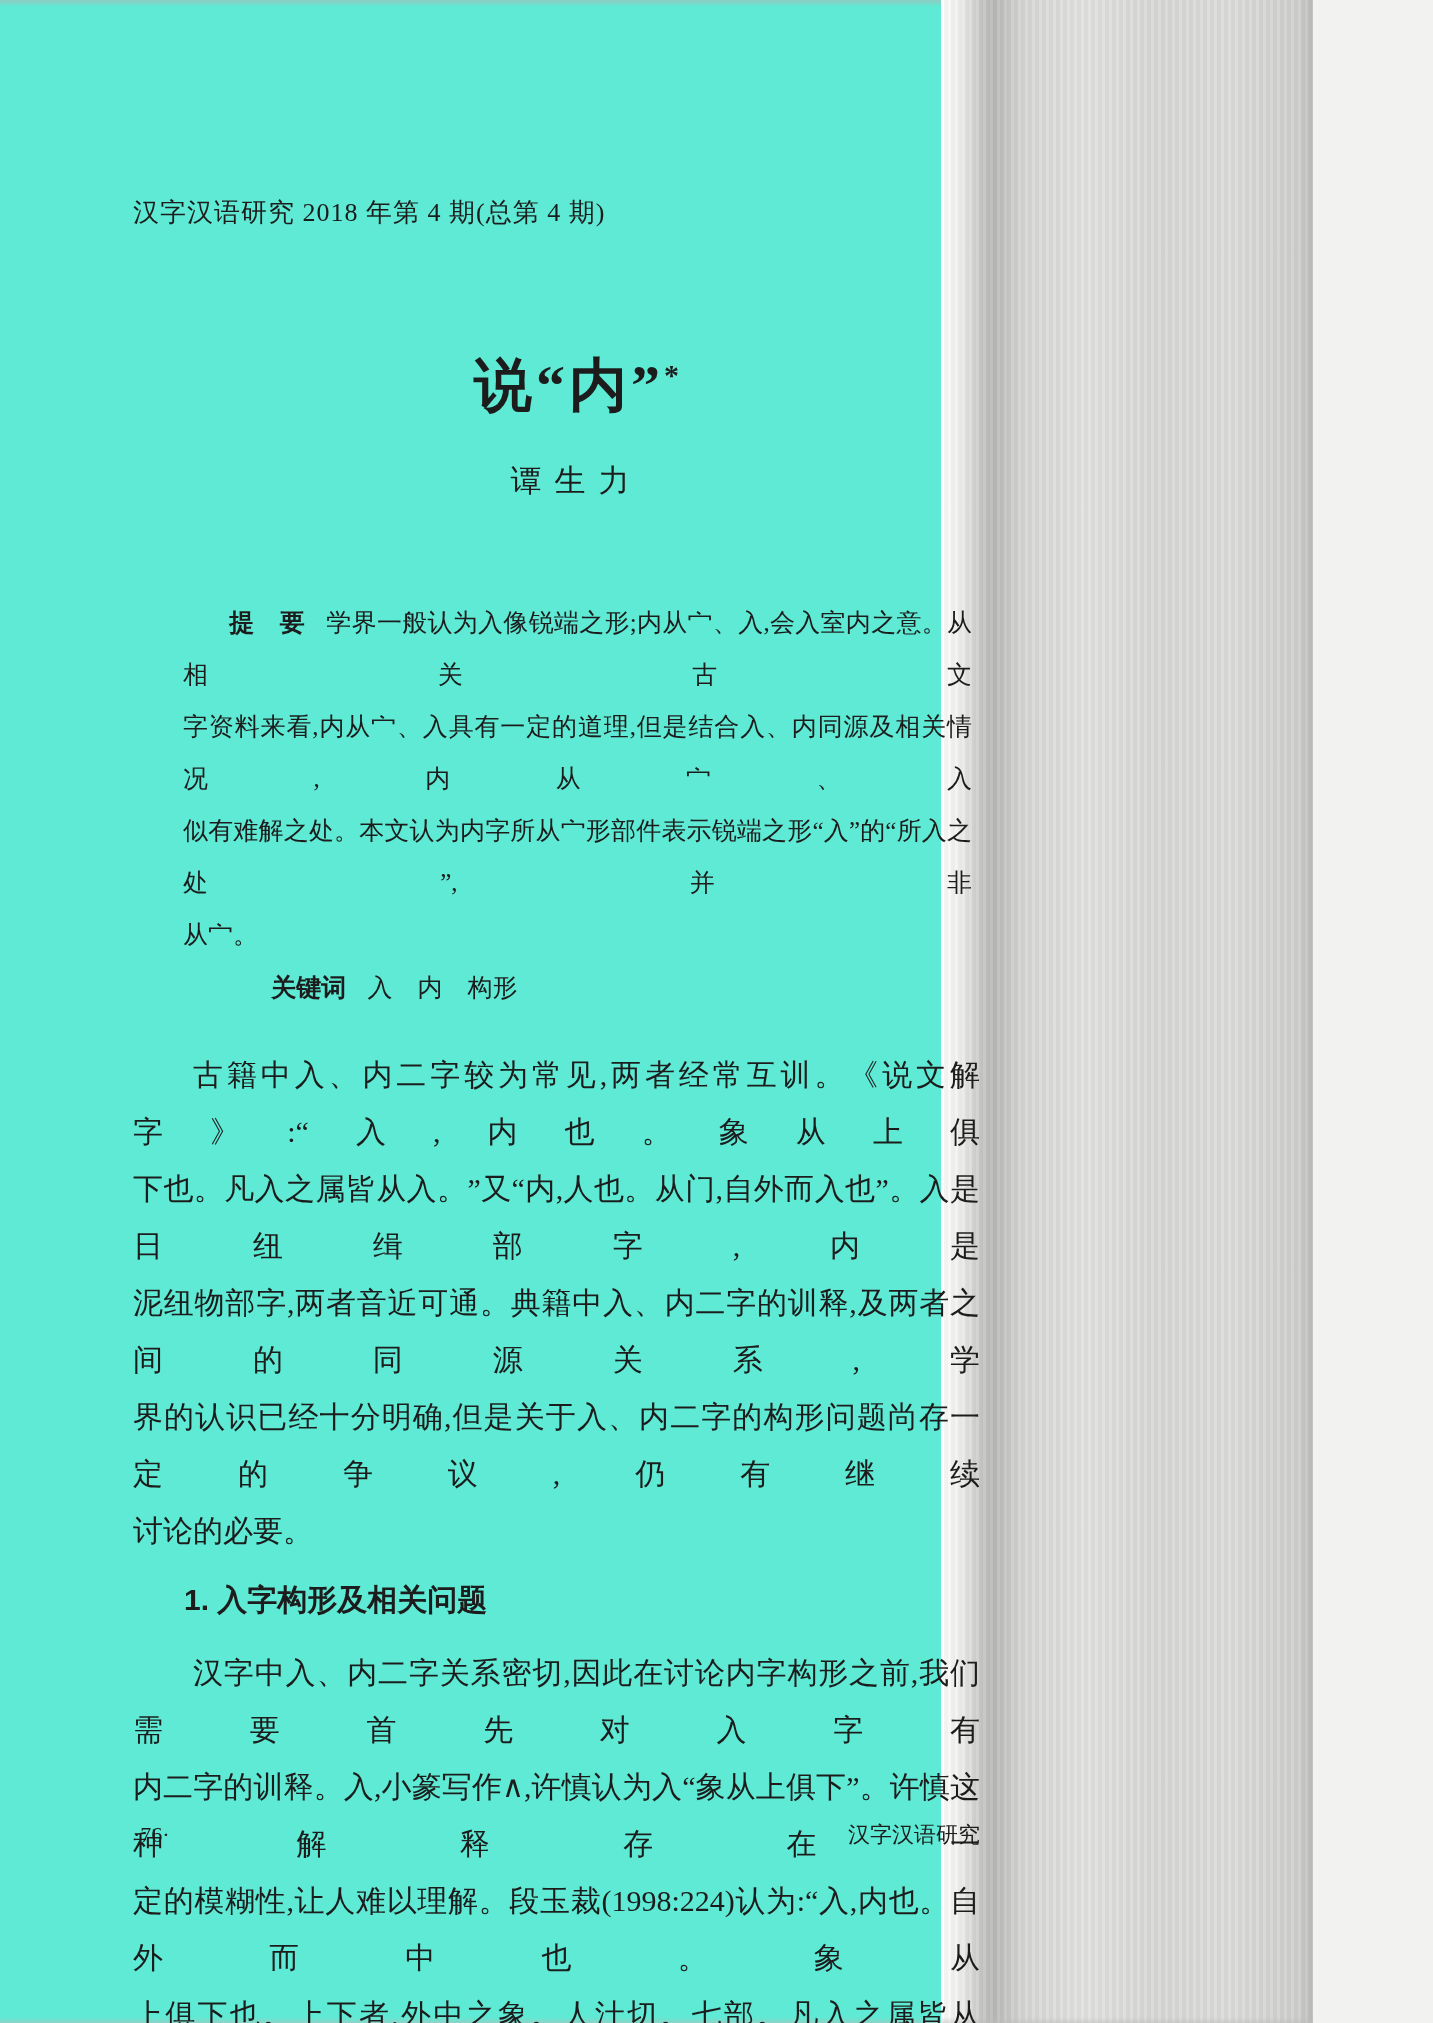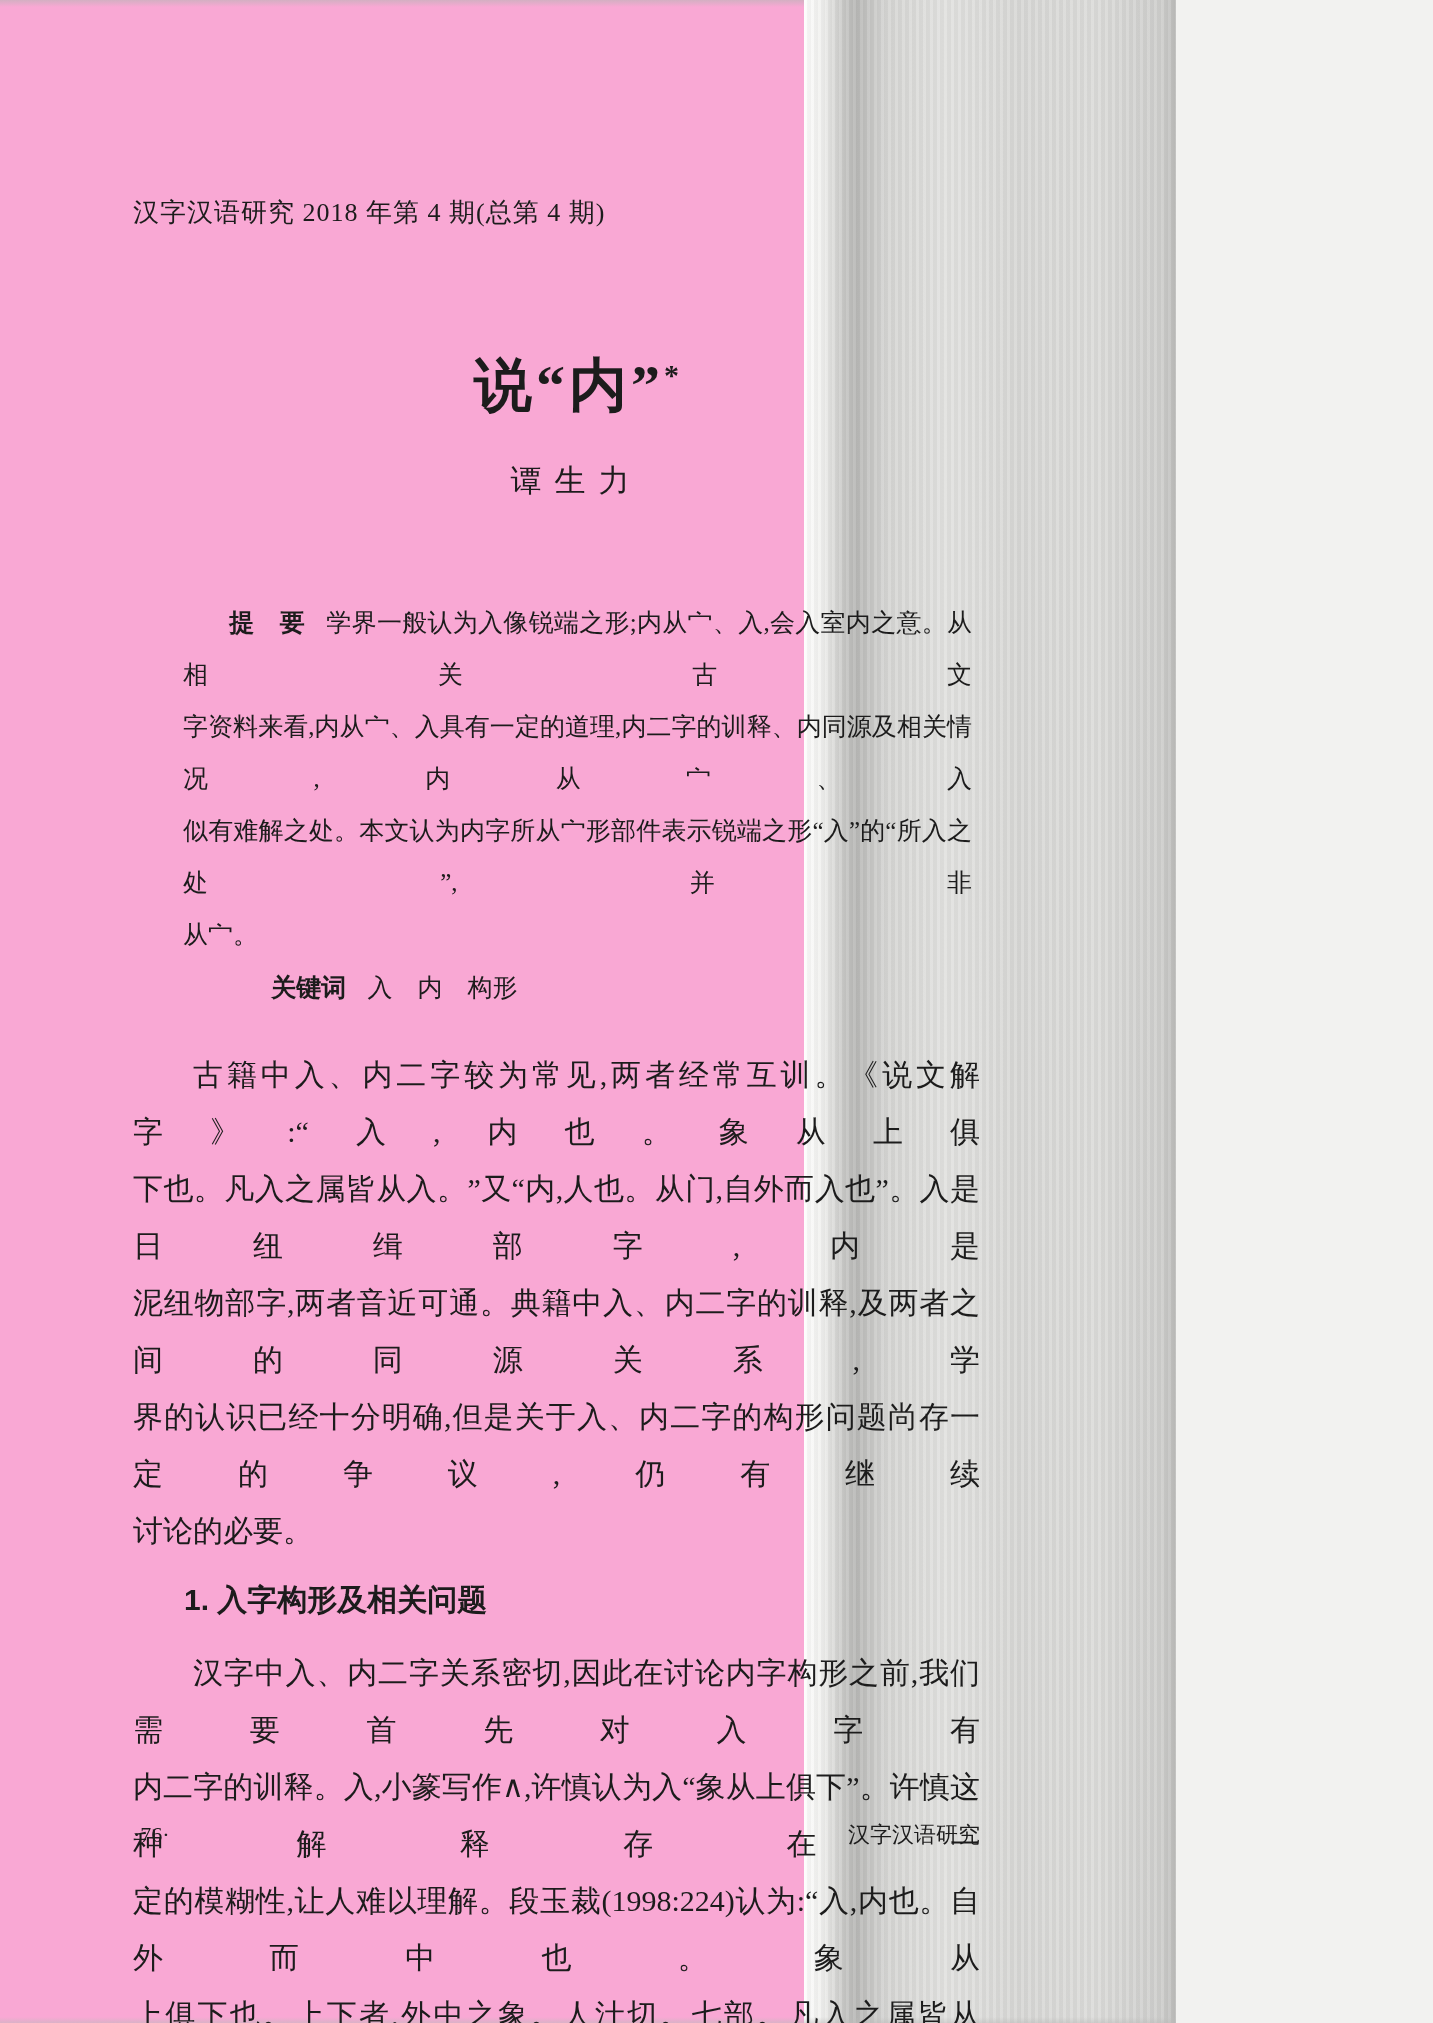--- a/index.html
+++ b/index.html
@@ -4,22 +4,22 @@
 <style>
   html,body{margin:0;padding:0;}
   body{
     width:1433px;height:2023px;
     background:#f2f2f0;
     font-family:"Liberation Serif","DejaVu Serif",serif;
     color:#1c1c1c;
     -webkit-font-smoothing:antialiased;
   }
   .scan{
-    position:relative;width:1176px;height:2023px;
-    background:#f9a8d4;overflow:hidden;
+    position:relative;width:1313px;height:2023px;
+    background:#5eead4;overflow:hidden;
   }
   
   .edge-right{
     position:absolute;top:0;right:0;width:372px;height:100%;
     background:linear-gradient(90deg,
       #fefefd 0%, #f0f0ee 5%, #c7c7c5 11%, #b9b9b7 14%,
       #d6d6d4 22%, #e2e2e0 38%, #d8d8d6 58%, #dcdcda 78%, #cfcfcd 96%, #bdbdbb 100%);
   }
   .edge-right::after{
     content:"";position:absolute;inset:0;
@@ -90,21 +90,21 @@
     <div class="title-block">
       <span>说“内”</span><sup>*</sup>
     </div>
 
     <div class="author-block">谭生力</div>
 
     <div class="abstract">
       <div class="abs-line abs-first">
         <span class="abs-label">提　要</span><span>学界一般认为入像锐端之形;内从宀、入,会入室内之意。从相关古文</span>
       </div>
-      <div class="abs-line">字资料来看,内从宀、入具有一定的道理,内二字的训释、内同源及相关情况,内从宀、入</div>
+      <div class="abs-line">字资料来看,内从宀、入具有一定的道理,但是结合入、内同源及相关情况,内从宀、入</div>
       <div class="abs-line">似有难解之处。本文认为内字所从宀形部件表示锐端之形“入”的“所入之处”,并非</div>
       <div class="abs-line abs-end">从宀。</div>
       <div class="kw-line">
         <span class="kw-label">关键词</span><span>入　内　构形</span>
       </div>
     </div>
 
     <div class="body-text">
       <div class="para">
           <div class="line first">古籍中入、内二字较为常见,两者经常互训。《说文解字》:“入,内也。象从上俱</div>

